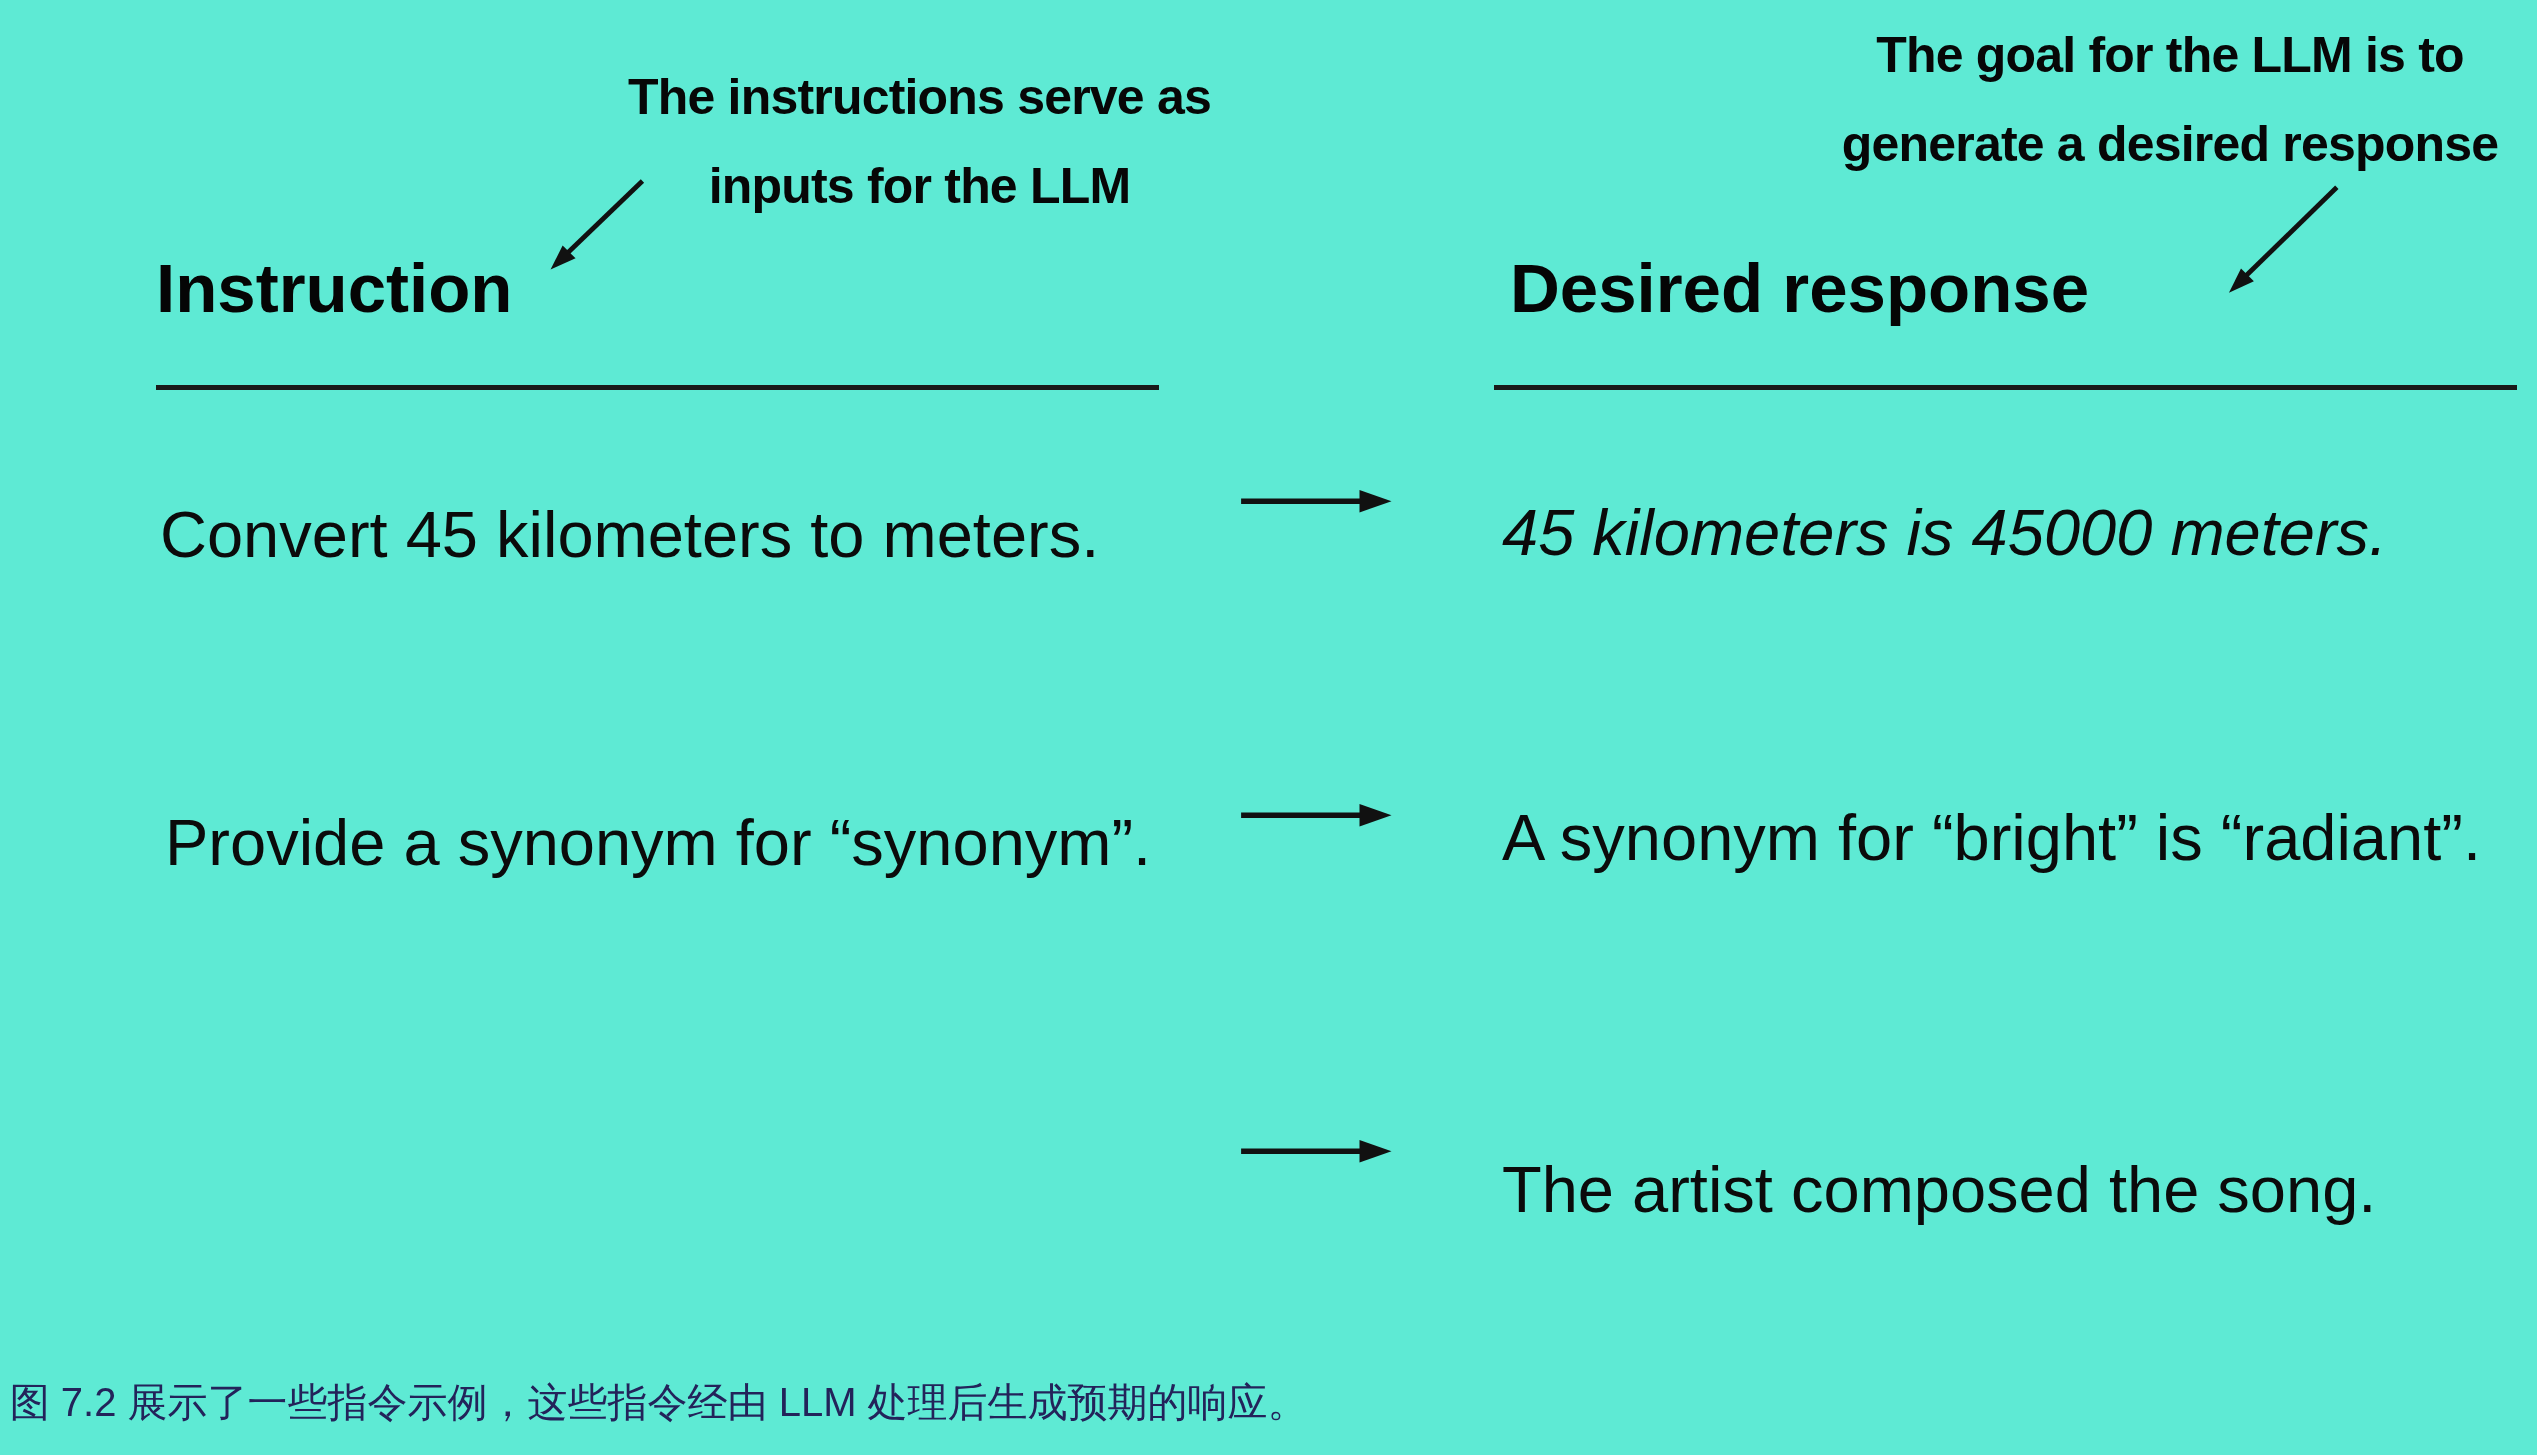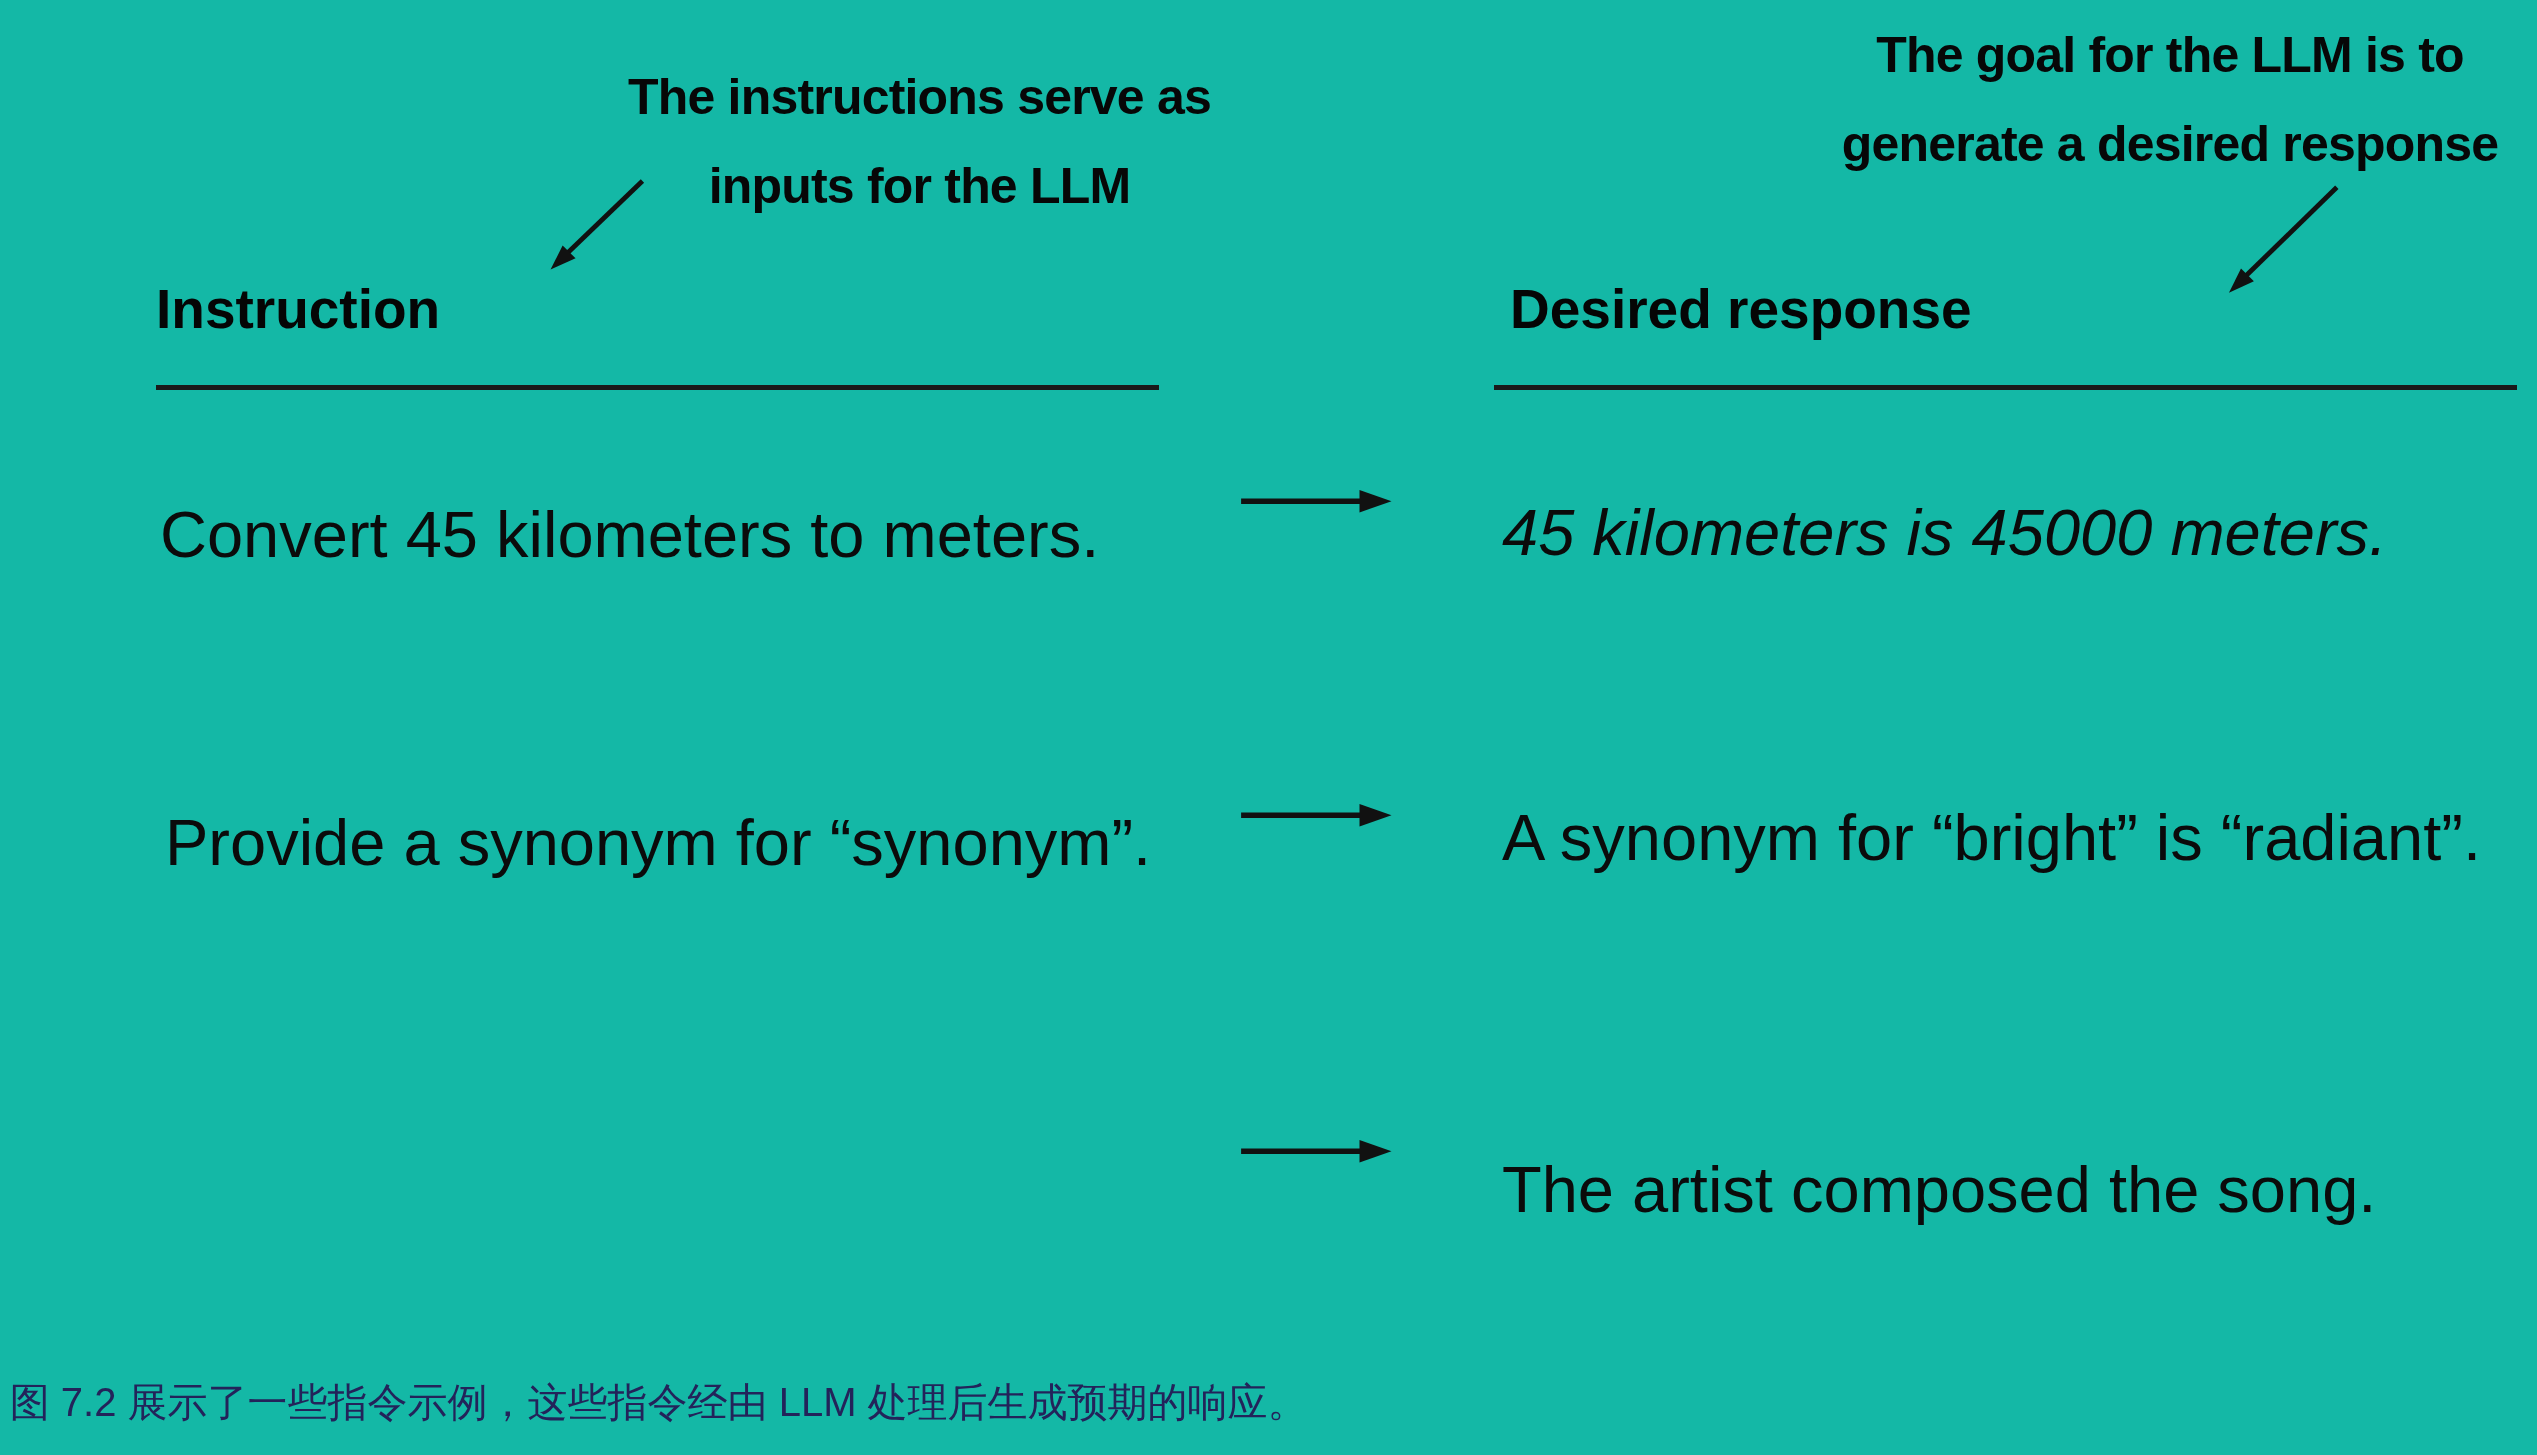--- a/index.html
+++ b/index.html
@@ -1,43 +1,42 @@
 <!DOCTYPE html>
 <html style="font-size:13px"><head>
 <meta charset="utf-8">
 <style>
   html,body{margin:0;padding:0;background:#ffffff;}
   .canvas{
     position:relative;
     width:2538px;height:1455px;
-    background:#14b8a6;
+    background:#5eead4;
     overflow:hidden;
     font-family:"Liberation Sans","DejaVu Sans",sans-serif;
     color:#0b0b0b;
   }
   .annotation{
     position:absolute;
     text-align:center;
     font-weight:bold;
     font-size:50px;
     line-height:89px;
     letter-spacing:-0.8px;
     color:#070707;
     white-space:nowrap;
   }
   .ann-left{left:516px;top:53px;width:807px;}
   .ann-right{left:1799px;top:11.3px;width:742px;}
   .col-header{
     position:absolute;
     font-weight:bold;
-    font-size:55px;
+    font-size:69px;
     line-height:84px;
     color:#050505;
     white-space:nowrap;
-    margin-top:20px;
   }
   .header-left{left:156px;top:247px;}
   .header-right{left:1510px;top:247px;}
   .rule{
     position:absolute;
     height:4.8px;
     background:#1a1a1a;
   }
   .rule-left{left:156px;top:385px;width:1003px;}
   .rule-right{left:1494px;top:385px;width:1023px;}

